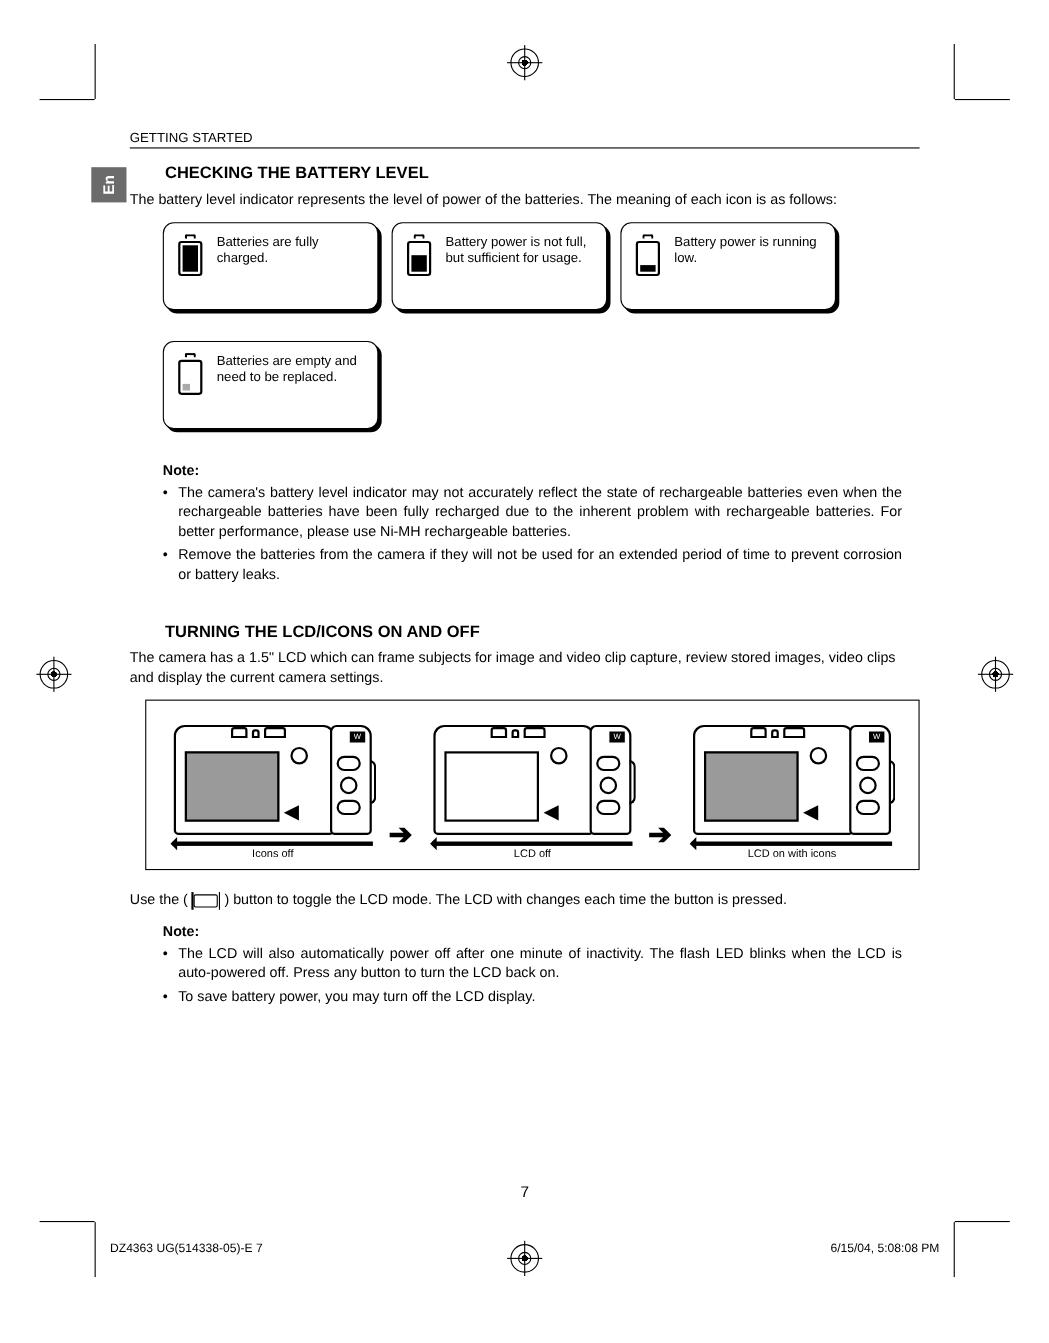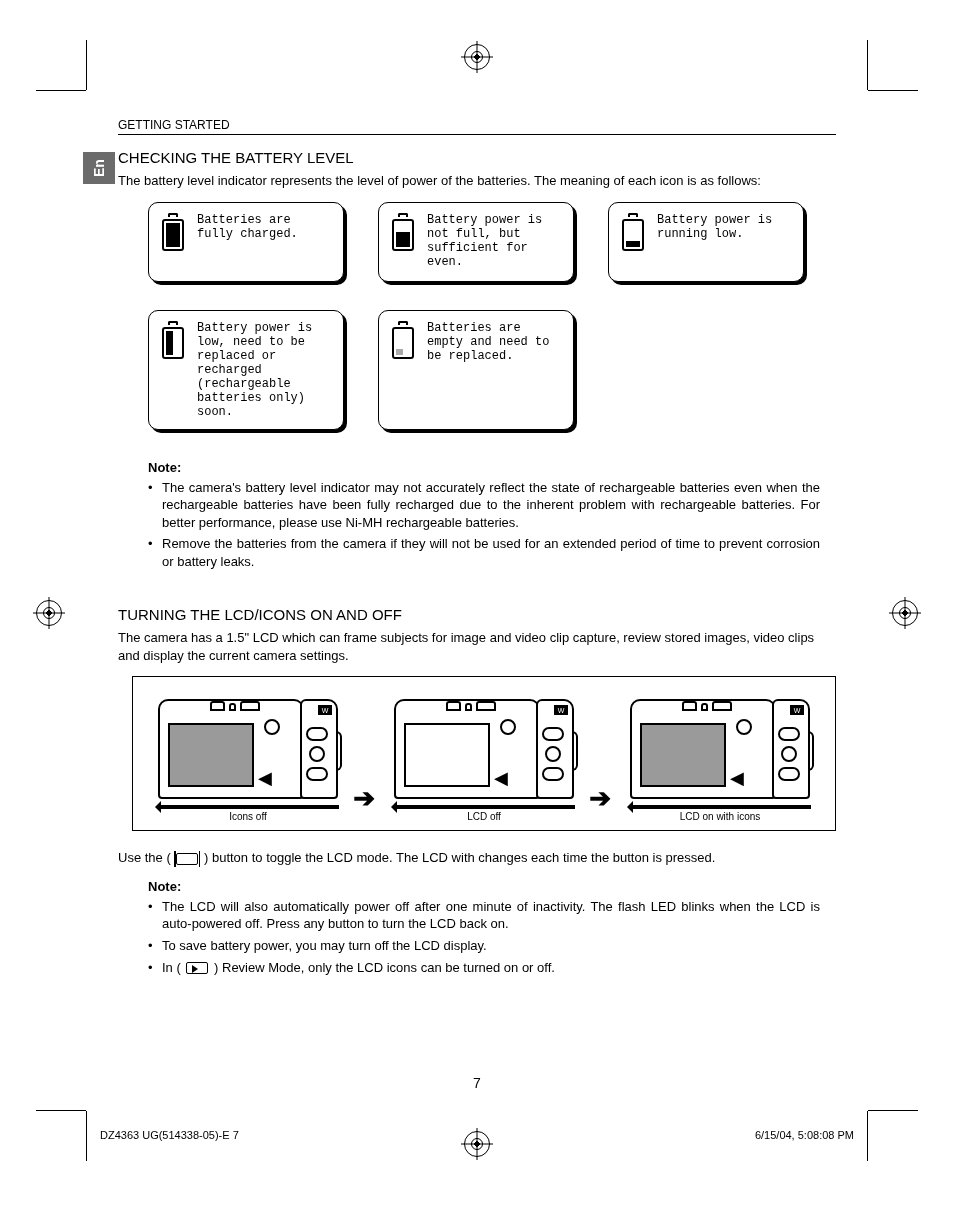--- a/index.html
+++ b/index.html
@@ -60,29 +60,29 @@
     width: 32px; height: 32px;
     background: #6b6b6b;
     color: #fff;
     font-weight: bold;
     display:flex; align-items:center; justify-content:center;
     font-size: 14px;
     writing-mode: vertical-rl;
     transform: rotate(180deg);
   }
   h2.heading {
-    font-size: 15px; font-weight: normal;
+    font-size: 15px; font-weight: bold;
     margin-bottom: 6px;
+    margin-left: 32px;
   }
   p.body { font-size: 13px; line-height: 1.35; margin-bottom: 12px; }
 
   .battery-grid {
-    display: flex; flex-wrap: wrap; gap: 28px 34px;
+    display: flex; flex-wrap: wrap; gap: 28px 12px;
     margin: 12px 0 30px 30px;
-    font-family: Liberation Mono, monospace;
   }
   .bcard {
     width: 196px; min-height: 80px;
     border: 1px solid #000;
     border-radius: 10px;
     padding: 10px 10px 10px 10px;
     display: flex; gap: 10px; align-items: flex-start;
     position: relative;
     box-shadow: 3px 3px 0 #000;
     background:#fff;
@@ -255,39 +255,30 @@
       </div>
       <div>Batteries are fully charged.</div>
     </div>
     <div class="bcard">
       <div class="batt-icon">
         <div class="batt-cap"></div>
           <div class="batt-shell">
             <div class="fill fill-66"></div>
           </div>
       </div>
-      <div>Battery power is not full, but sufficient for even.</div>
+      <div>Battery power is not full, but sufficient for usage.</div>
     </div>
     <div class="bcard">
       <div class="batt-icon">
         <div class="batt-cap"></div>
           <div class="batt-shell">
             <div class="fill fill-33"></div>
           </div>
       </div>
       <div>Battery power is running low.</div>
-    </div>
-    <div class="bcard">
-      <div class="batt-icon">
-        <div class="batt-cap"></div>
-          <div class="batt-shell">
-            <div class="fill fill-half-stripe"></div>
-          </div>
-      </div>
-      <div>Battery power is low, need to be replaced or recharged (rechargeable batteries only) soon.</div>
     </div>
     <div class="bcard">
       <div class="batt-icon">
         <div class="batt-cap"></div>
           <div class="batt-shell">
             <div class="fill fill-empty-stripe"></div>
           </div>
       </div>
       <div>Batteries are empty and need to be replaced.</div>
     </div>
@@ -392,25 +383,20 @@
     <span>Use the (</span>
     <span class="inline-icon lcd"></span>
     <span>) button to toggle the LCD mode. The LCD with changes each time the button is pressed.</span>
   </p>
 
   <div class="note-block" style="margin-bottom:0">
     <div class="note-title">Note:</div>
     <ul class="note-list">
       <li>The LCD will also automatically power off after one minute of inactivity. The flash LED blinks when the LCD is auto-powered off.  Press any button to turn the LCD back on.</li>
       <li>To save battery power, you may turn off the LCD display.</li>
-      <li>
-        <span>In (</span>
-        <span class="inline-icon review"></span>
-        <span>) Review Mode, only the LCD icons can be turned on or off.</span>
-      </li>
     </ul>
   </div>
 
   <div class="page-num">7</div>
 </div>
 
 <div class="footer-line">
   <span>DZ4363 UG(514338-05)-E   7</span>
   <span>6/15/04, 5:08:08 PM</span>
 </div>

